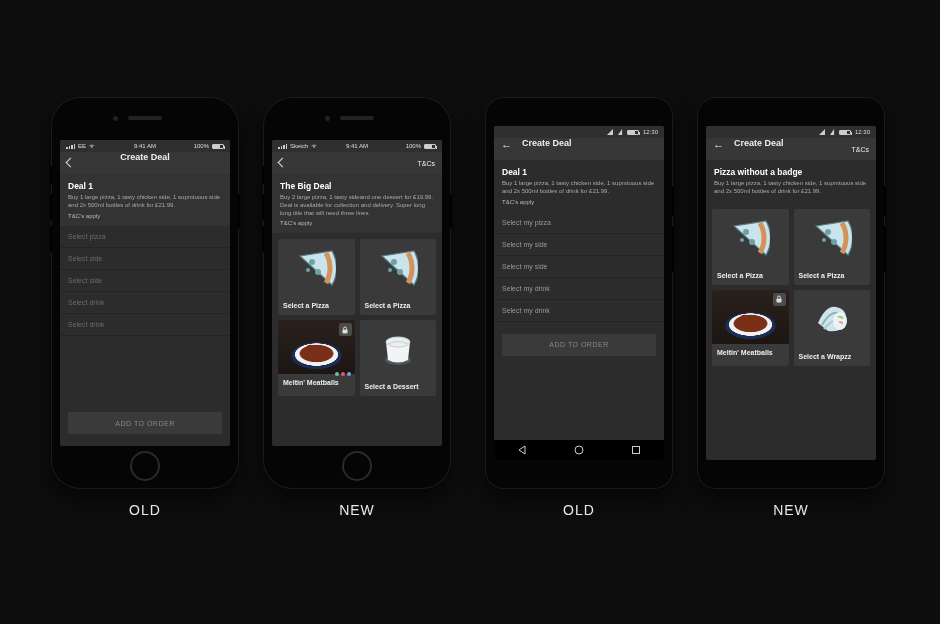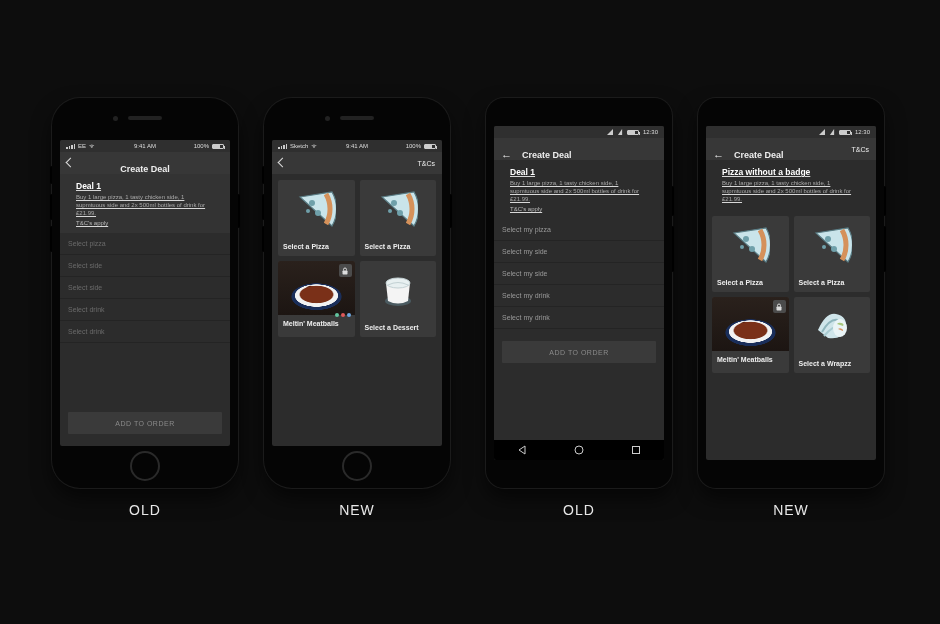--- a/index.html
+++ b/index.html
@@ -56,31 +56,31 @@
   .batt { display: inline-block; width: 12px; height: 5px; border: 1px solid #ccc; border-radius: 1px; position: relative; }
   .batt::after { content: ""; position: absolute; right: -2px; top: 1px; width: 1px; height: 3px; background: #ccc; }
   .batt i { display: block; height: 100%; width: 70%; background: #ccc; }
   .sigbars { display: inline-flex; gap: 1px; align-items: flex-end; }
   .sigbars i { width: 1.5px; background: #ccc; }
   .sigbars i:nth-child(1){height:2px}.sigbars i:nth-child(2){height:3px}.sigbars i:nth-child(3){height:4px}.sigbars i:nth-child(4){height:5px}
   .tri { width:0;height:0;border-left:6px solid transparent;border-bottom:6px solid #ccc; display:inline-block;}
   
   .navbar {
     height: 22px; background: #373737;
-    display: flex; align-items: flex-end;
+    display: flex; align-items: flex-start;
     padding: 0 7px; font-size: 9px; font-weight: 600; color: #eee;
     position: relative;
   }
   .navbar.center { justify-content: center; }
   .navbar .back { position: absolute; left: 7px; top: 50%; transform: translateY(-50%); }
   .navbar .right { position: absolute; right: 7px; top: 50%; transform: translateY(-50%); font-size: 7px; font-weight: 400; }
   .chev-left::before { content: ""; display: inline-block; width: 6px; height: 6px; border-left: 1.5px solid #ddd; border-bottom: 1.5px solid #ddd; transform: rotate(45deg); }
   .arrow-left::before { content: "←"; font-size: 11px; color: #eee; }
   
-  .deal-head { padding: 7px 16px; background: #333; text-decoration: underline; }
+  .deal-head { padding: 7px 8px; background: #333; }
   .deal-head .title { font-size: 8.5px; font-weight: 700; color: #fff; margin-bottom: 3px; }
   .deal-head .desc { font-size: 6px; color: #aaa; line-height: 1.3; }
   .deal-head .tcs { font-size: 6px; color: #bbb; margin-top: 3px; }
   
   .rows { display: flex; flex-direction: column; }
   .row {
     height: 22px; padding: 0 8px;
     display: flex; align-items: center;
     font-size: 7px; color: #999;
     border-bottom: 1px solid #242424;
@@ -262,20 +262,25 @@
             <span>100%</span>
             <span class="batt">
               <i></i>
             </span>
           </span>
       </div>
       <div class="navbar center">
         <span class="back chev-left"></span>
         <span class="right">T&amp;Cs</span>
       </div>
+      <div class="deal-head">
+        <div class="title">The Big Deal</div>
+        <div class="desc">Buy 2 large pizza, 1 tasty sideand one dessert for £19.99. Deal is available for collection and delivery. Super long long title that will need three lines.</div>
+        <div class="tcs">T&amp;C's apply</div>
+      </div>
       <div class="grid">
         <div class="card">
           <div class="img">
               <svg class="pizza-svg" viewBox="0 0 40 40">
                 <use href="#pizza-slice"></use>
               </svg>
             </div>
           <div class="lbl">Select a Pizza</div>
         </div>
         <div class="card">

